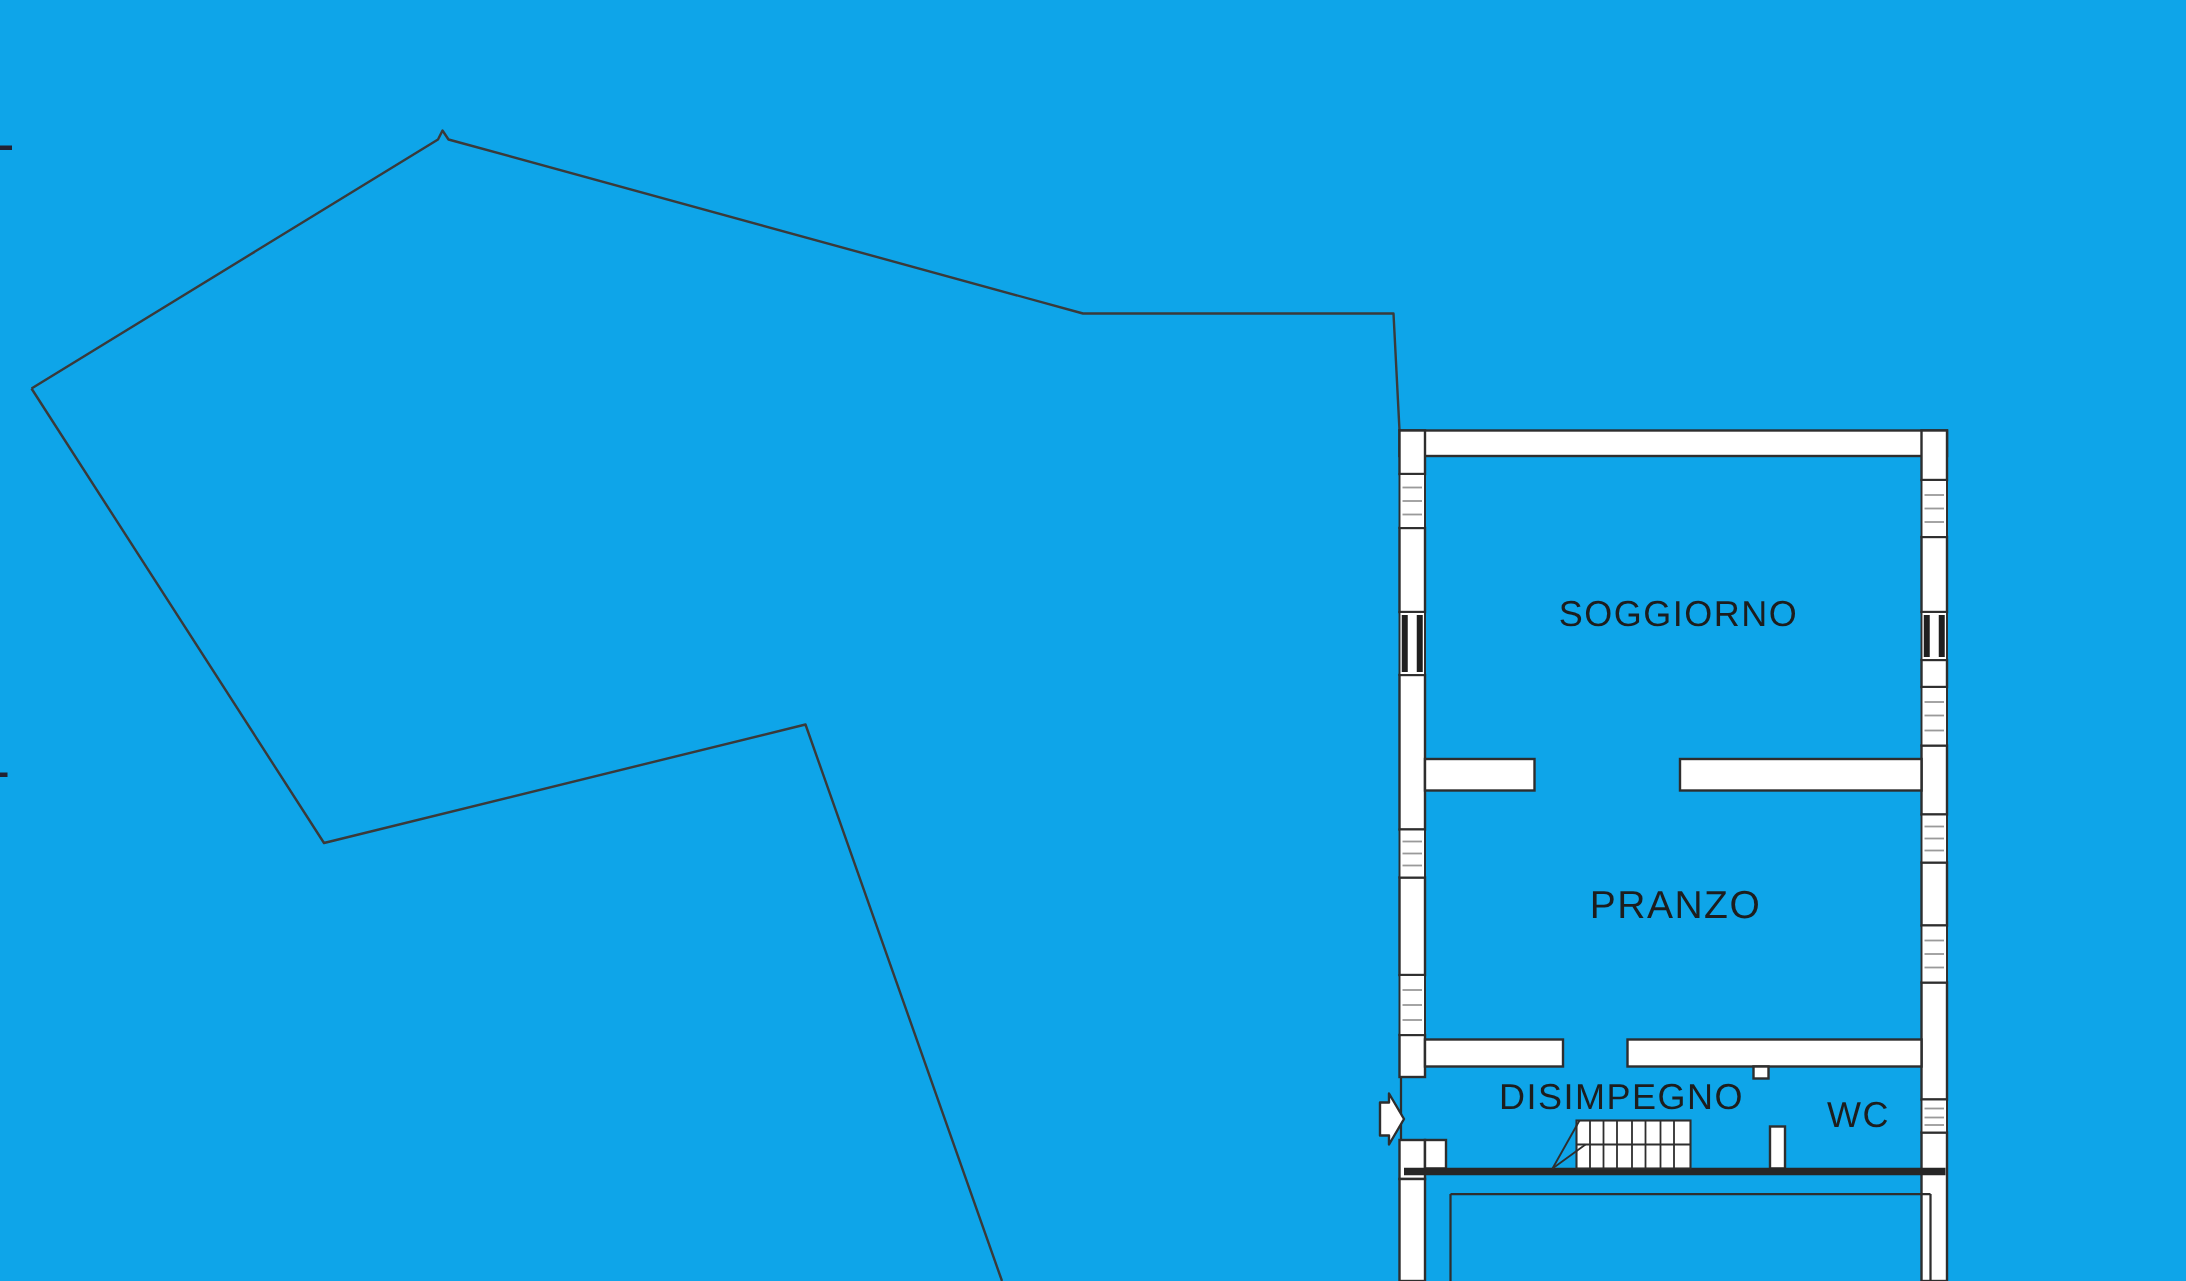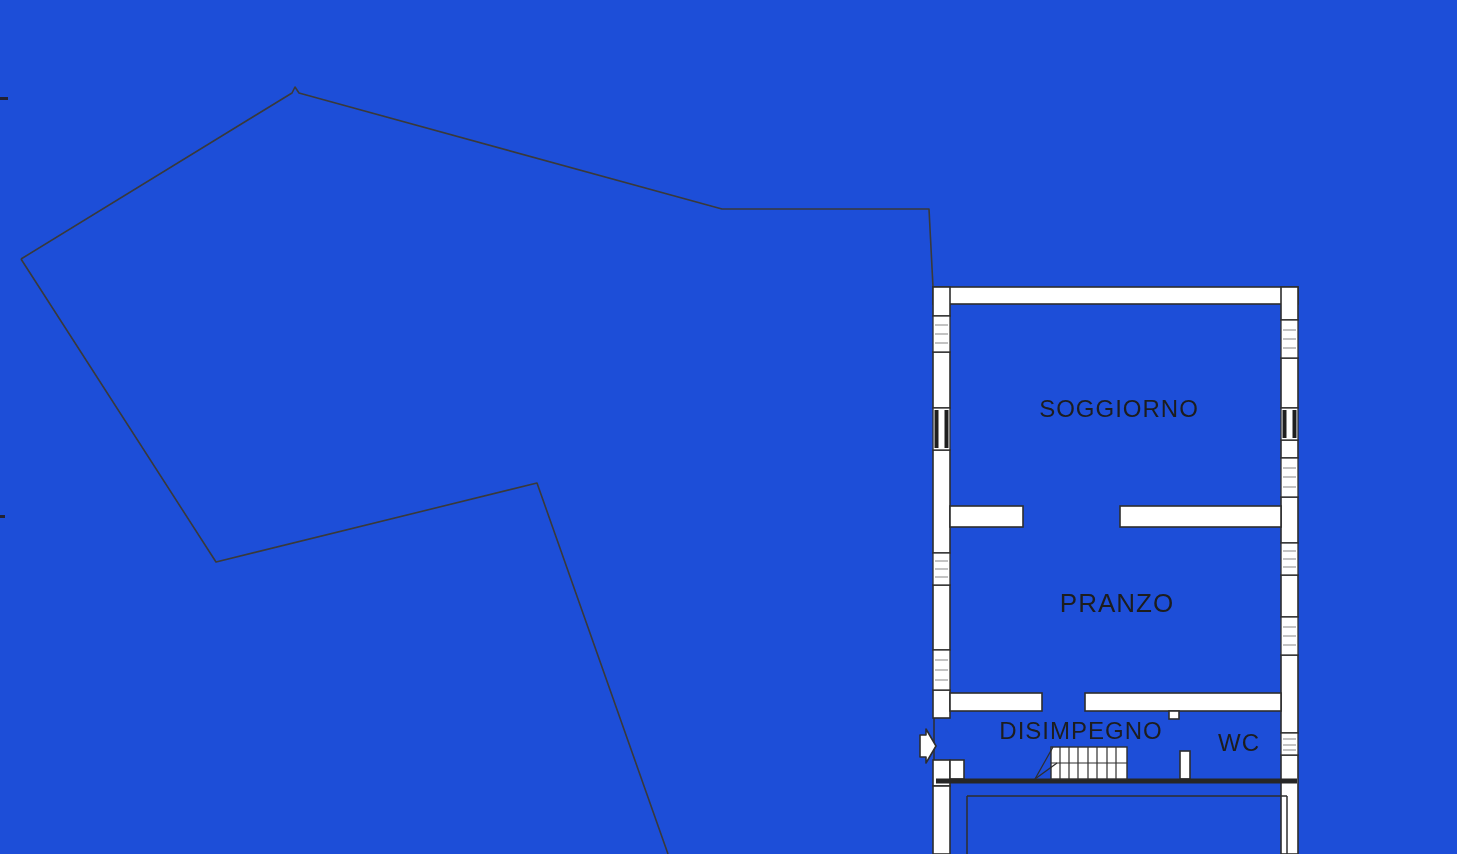--- a/index.html
+++ b/index.html
@@ -1,19 +1,19 @@
 <!DOCTYPE html>
 <html><head>
 <meta charset="utf-8">
 <style>
   html,body{margin:0;padding:0;}
   .page{
     position:relative;
     width:1457px;height:854px;
-    background:#1d4ed8;
+    background:#0ea5e9;
     overflow:hidden;
     font-family:"Liberation Sans", sans-serif;
     text-align:right;
   }
   svg.plan{position:absolute;left:0;top:0;}
   .wall{fill:#ffffff;stroke:#2e2e2e;stroke-width:1.6;}
   .thin{fill:none;stroke:#2e2e2e;stroke-width:1.5;}
   .boundary{fill:none;stroke:#3a3a3a;stroke-width:1.6;stroke-linejoin:round;}
   .winrect{fill:#ffffff;stroke:#2e2e2e;stroke-width:1.3;}
   .hatch{stroke:#9a9a9a;stroke-width:1.2;}

